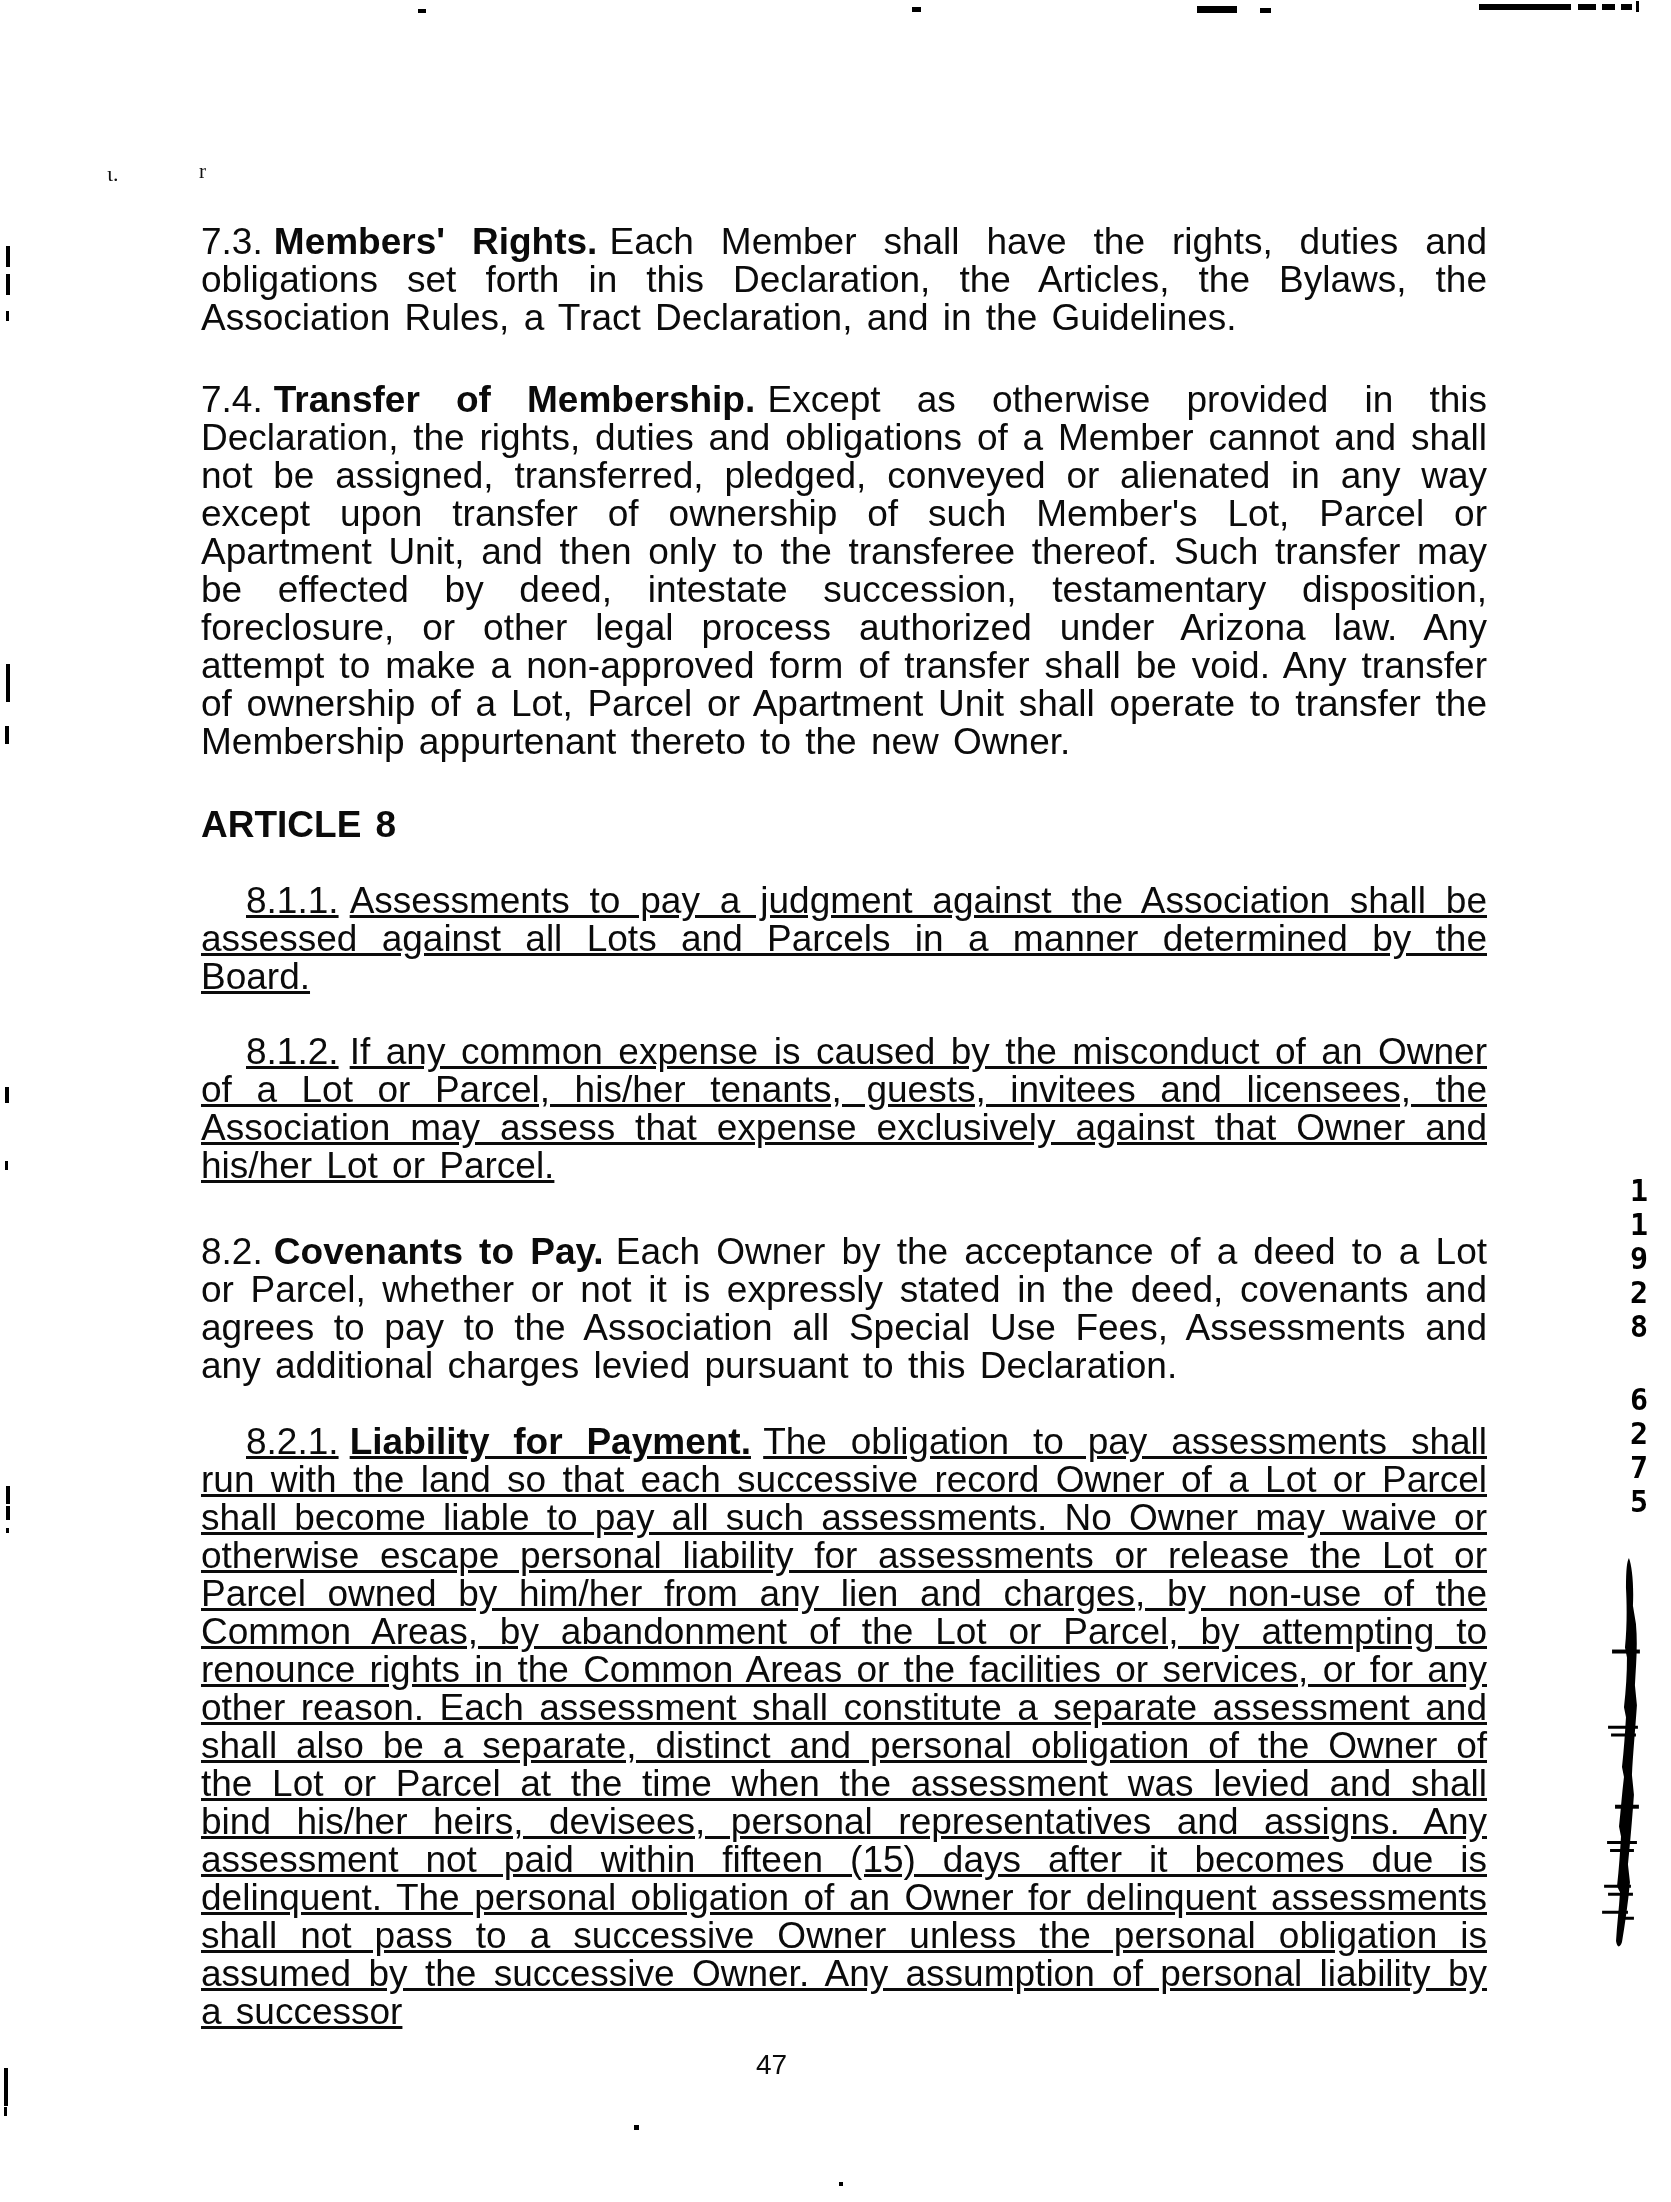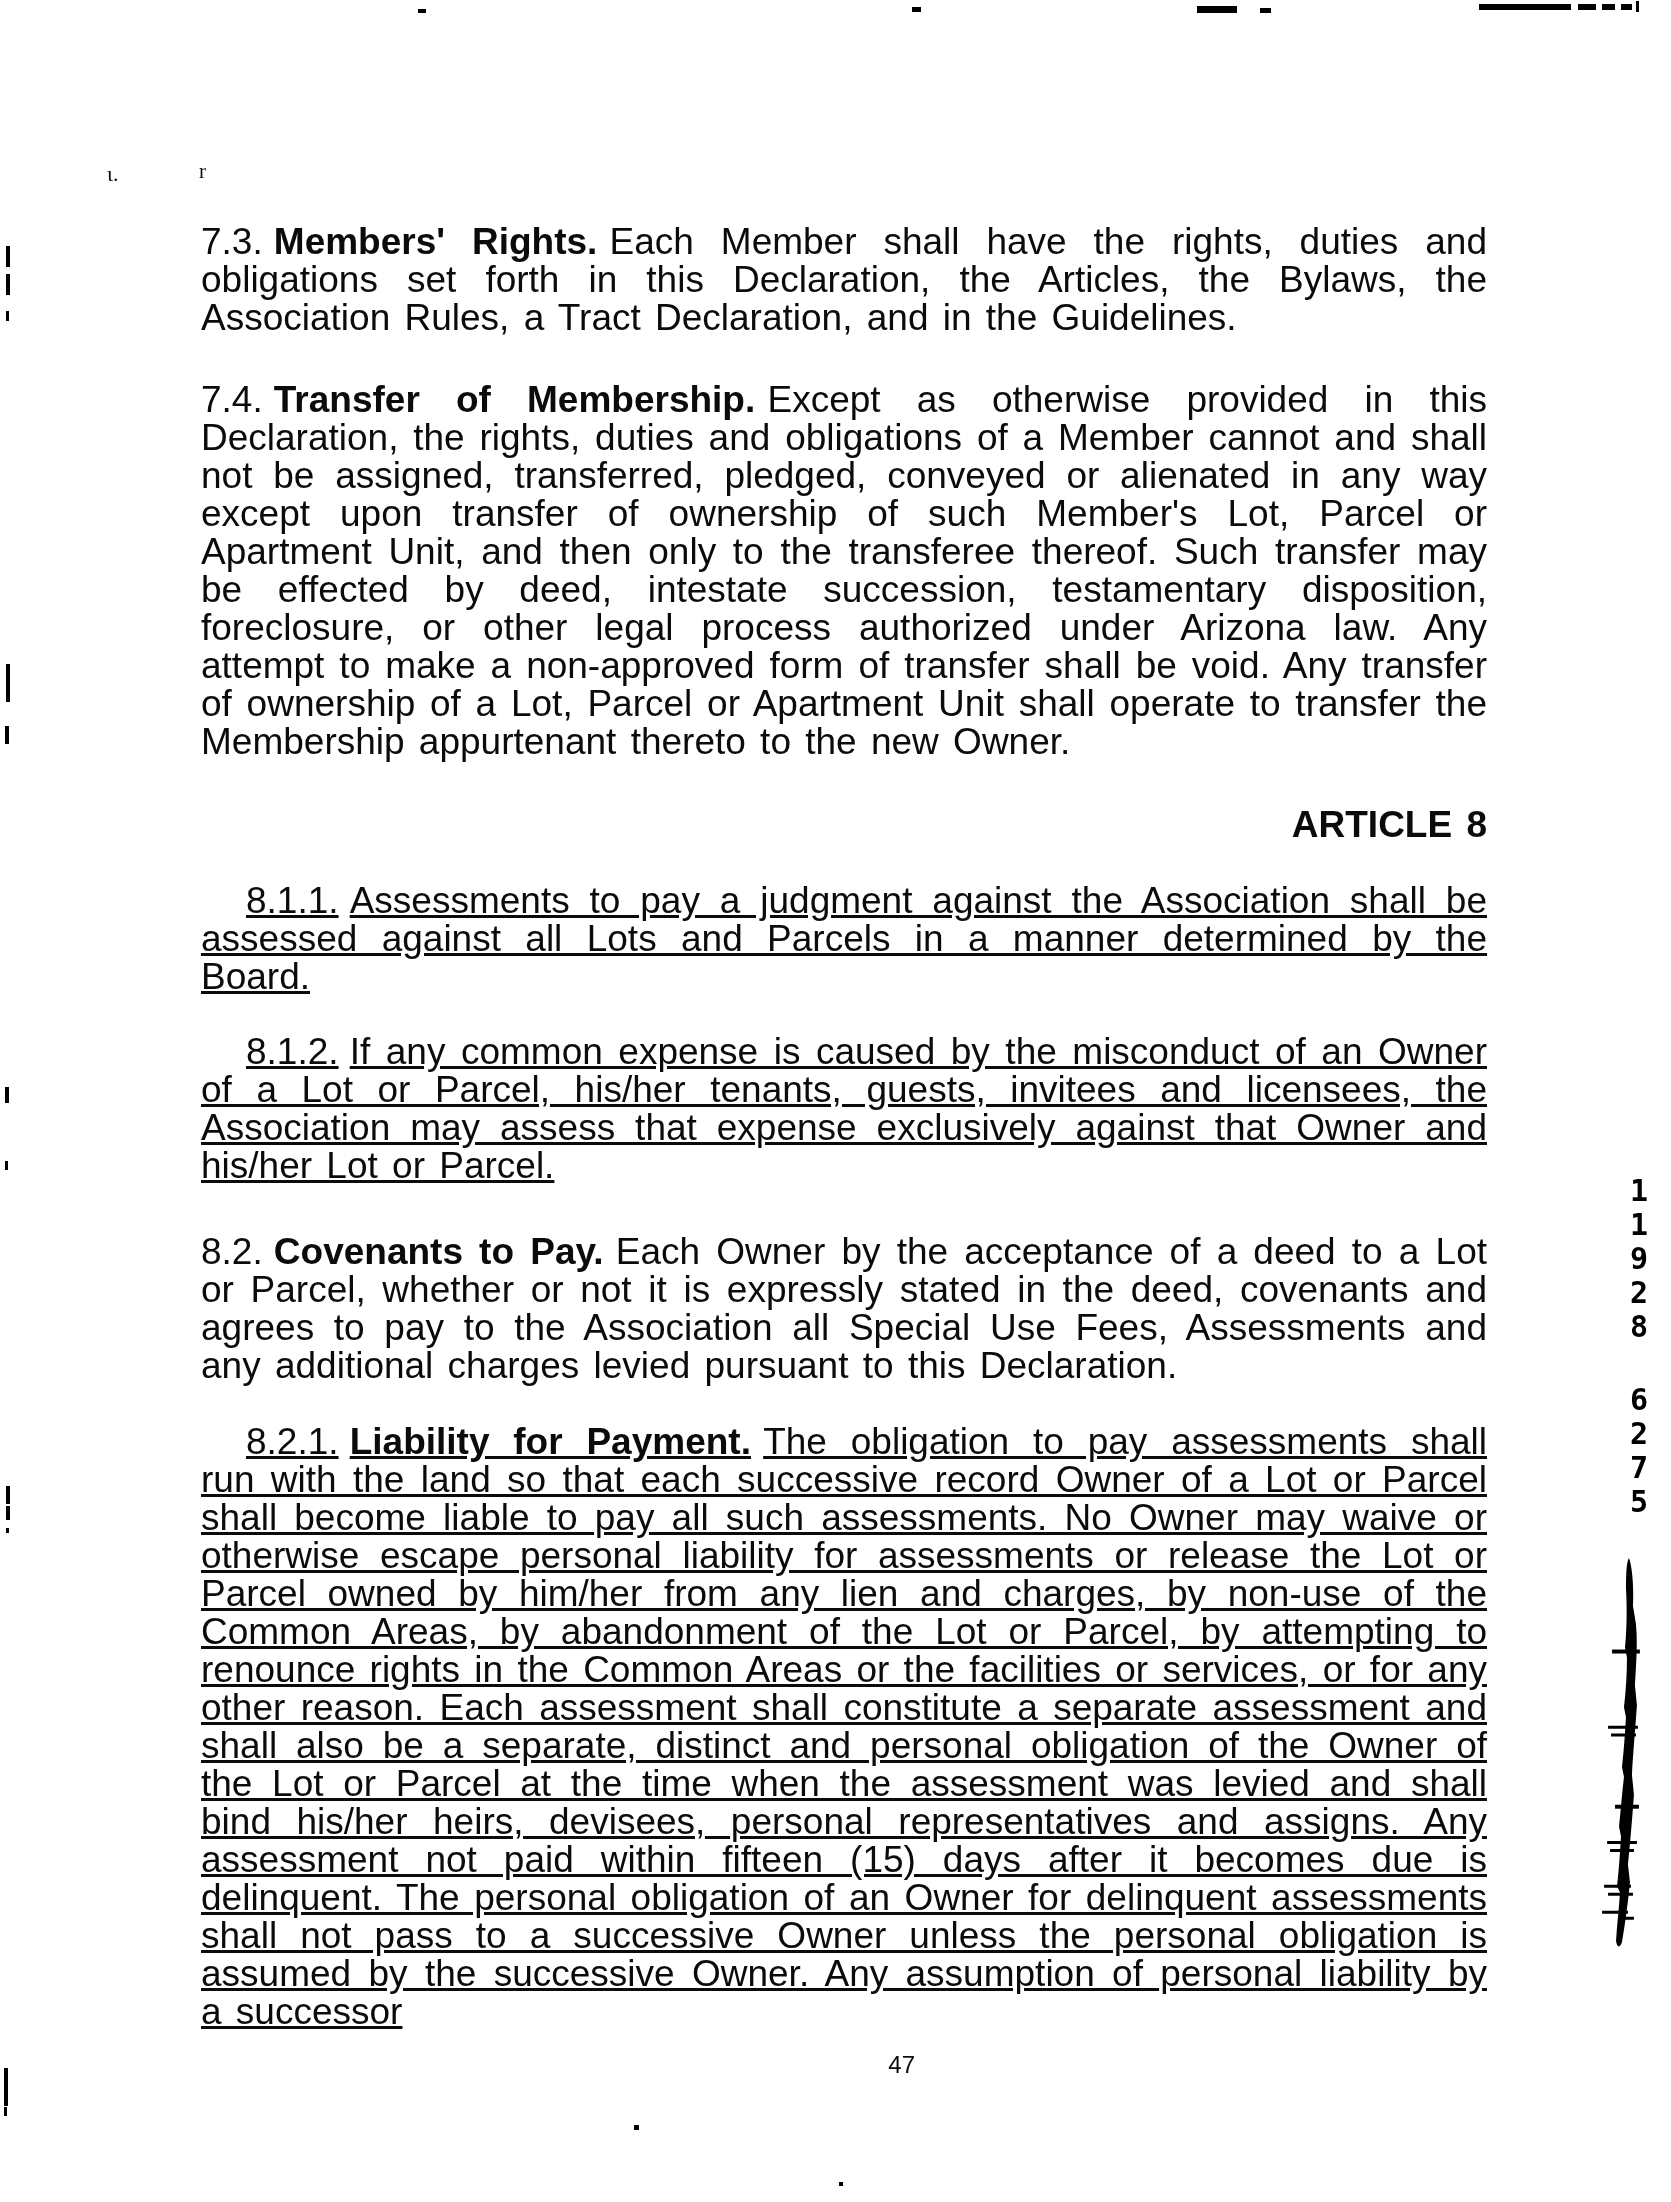--- a/index.html
+++ b/index.html
@@ -17,34 +17,34 @@
     left:201px;top:223px;
     width:1286px;
     font-size:37px;
     line-height:38px;
     word-spacing:4px;
     text-align:justify;
   }
   .textcol p{margin:0 0 38px 0;}
   p.para-73{margin-bottom:44px;}
   p.para-74{margin-bottom:45px;}
-  .h-article{margin:0 0 44px 0;text-align:right;font-weight:bold;}
+  .h-article{margin:0 0 44px 0;text-align:left;font-weight:bold;}
   .h-subtitle{margin:0 0 40px 0;text-align:center;font-weight:bold;}
   p.para-81{margin-bottom:37px;}
   p.para-811{margin-bottom:37px;}
   p.para-812{margin-bottom:48px;}
   p.para-82{margin-bottom:38px;}
   p.para-821{margin-bottom:0;}
   .indent{text-indent:45px;text-decoration:underline;}
   .pnum{margin-right:0.30em;}
   .ptitle{font-weight:bold;margin-right:0.33em;}
   
   .pageno{
     position:absolute;left:756px;top:2050px;width:159px;
-    text-align:right;font-size:24px;line-height:30px;
+    text-align:left;font-size:28px;line-height:30px;
   }
   
   .digit-col{
     position:absolute;left:1622px;width:34px;
     font-family:"DejaVu Sans Mono","Liberation Mono",monospace;
     font-weight:bold;font-size:30px;color:#000;
     text-align:center;
   }
   .digit-col span{display:block;height:34px;line-height:34px;}
   .digit-col.grp1{top:1174px;}

